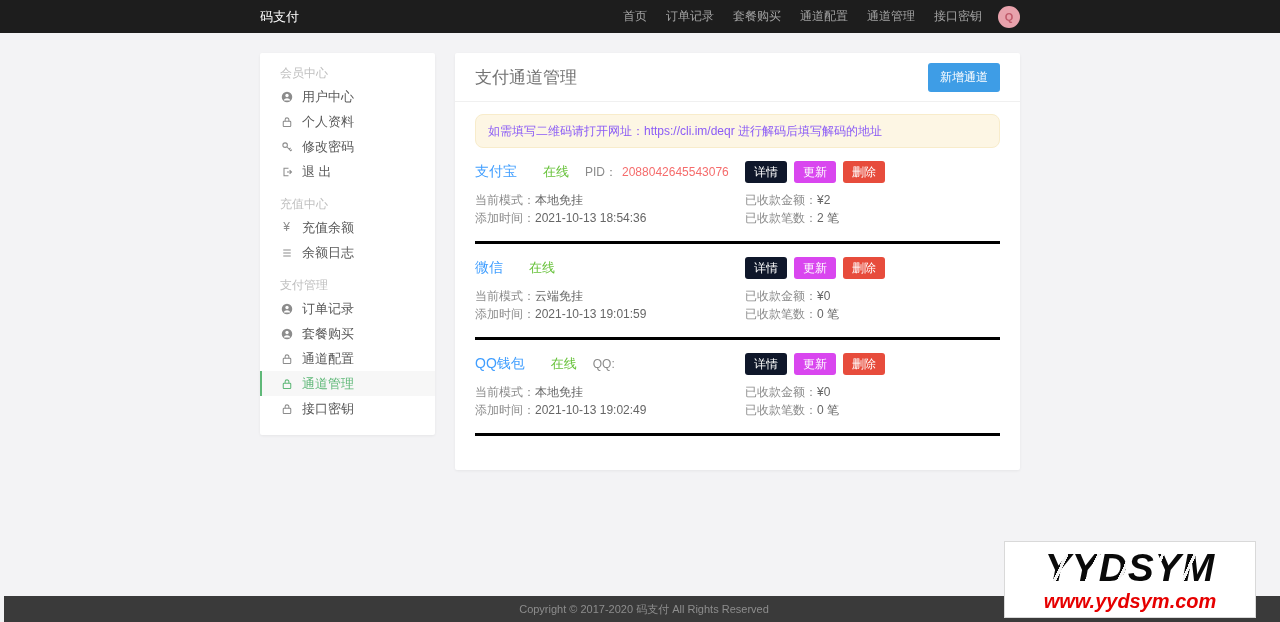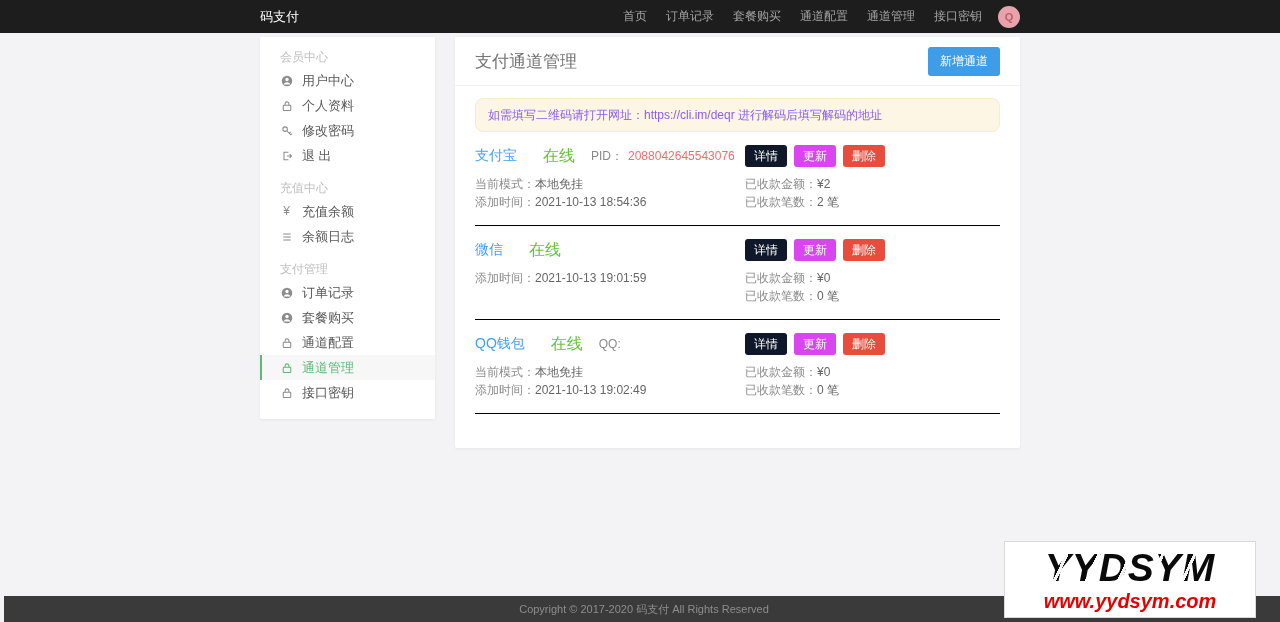--- a/index.html
+++ b/index.html
@@ -15,21 +15,21 @@
   .navbar { height:33px; background:#1d1d1d; }
   .navbar .container { height:33px; display:flex; align-items:center; }
   .brand { color:#ffffff; font-size:13px; }
   .nav-right { margin-left:auto; display:flex; align-items:center; }
   .nav-link { color:#a3a3a3; font-size:12px; margin-left:19px; text-decoration:none; cursor:pointer; }
   .avatar { width:22px; height:22px; border-radius:50%; background:#e8a2ac; color:#c05b6b;
             font-size:11px; font-weight:bold; display:flex; align-items:center; justify-content:center;
             margin-left:16px; cursor:pointer; }
 
   
-  .content { display:flex; gap:20px; padding-top:4px; }
+  .content { display:flex; gap:20px; padding-top:20px; }
   .card { background:#fff; border-radius:2px; box-shadow:0 1px 3px rgba(0,0,0,.06); }
 
   
   .sidebar { width:175px; padding-bottom:14px; height:fit-content; }
   .side-header { padding:14px 20px 5px; font-size:12px; line-height:12px; color:#bfbfbf; }
   .side-item { display:flex; align-items:center; gap:9px; padding:6px 18px; font-size:13px;
                line-height:13px; color:#595959; cursor:pointer; border-left:2px solid transparent; }
   .side-item .ico { width:13px; height:13px; flex:0 0 13px; color:#8c8c8c; display:flex; align-items:center; justify-content:center; }
   .side-item .ico svg { width:12px; height:12px; display:block; }
   .side-item .yen { font-size:12px; color:#8c8c8c; }
@@ -40,26 +40,26 @@
   .main { flex:1; height:fit-content; }
   .main-header { height:49px; padding:0 20px; display:flex; align-items:center;
                  justify-content:space-between; border-bottom:1px solid #f0f0f0; }
   .page-title { font-size:17px; color:#737373; font-weight:400; }
   .btn-add { background:#3e9de6; color:#fff; border:none; font-size:12px; padding:6px 12px;
              border-radius:3px; cursor:pointer; }
   .main-body { padding:0 20px 34px; }
   .alert { margin-top:12px; background:#fdf6e4; border:1px solid #f8eccb; color:#8b5cf6;
            font-size:12px; line-height:14px; padding:9px 12px; border-radius:8px; }
 
-  .channel { display:flex; padding:13px 0 14px; border-bottom:1px solid #000000; }
+  .channel { display:flex; padding:13px 0 14px; border-bottom:3px solid #000000; }
   .ch-left { width:270px; }
   .ch-right { flex:1; }
   .ch-name-line { height:22px; display:flex; align-items:center; margin-bottom:8px; }
   .ch-name { font-size:14px; color:#409EFF; cursor:pointer; }
-  .ch-status { font-size:16px; color:#67C23A; margin-left:26px; }
+  .ch-status { font-size:13px; color:#67C23A; margin-left:26px; }
   .ch-extra-label { font-size:12px; color:#8a8a8a; margin-left:16px; }
   .ch-extra-value { font-size:12px; color:#f56c6c; margin-left:5px; }
   .ch-detail { font-size:12px; color:#8c8c8c; line-height:18px; }
   .ch-detail .val { color:#666; }
   .btns { height:22px; margin-bottom:8px; display:flex; }
   .btn { height:22px; padding:0 9px; font-size:12px; color:#fff; border:none; border-radius:3px;
          margin-right:7px; cursor:pointer; display:inline-flex; align-items:center; }
   .btn-detail { background:#0f172a; }
   .btn-update { background:#d946ef; }
   .btn-delete { background:#e74c3c; }
@@ -237,20 +237,21 @@
         </div>
 
         <div class="channel">
           <div class="ch-left">
             <div class="ch-name-line">
               <span class="ch-name">微信</span>
               <span class="ch-status">在线</span>
               <span class="ch-extra-label"></span>
               <span class="ch-extra-value"></span>
             </div>
+            <div class="ch-detail"><span>当前模式：</span><span class="val">云端免挂</span></div>
             <div class="ch-detail"><span>添加时间：</span><span class="val">2021-10-13 19:01:59</span></div>
           </div>
           <div class="ch-right">
             <div class="btns">
               <button class="btn btn-detail">详情</button>
               <button class="btn btn-update">更新</button>
               <button class="btn btn-delete">删除</button>
             </div>
             <div class="ch-detail"><span>已收款金额：</span><span class="val">¥0</span></div>
             <div class="ch-detail"><span>已收款笔数：</span><span class="val">0 笔</span></div>

